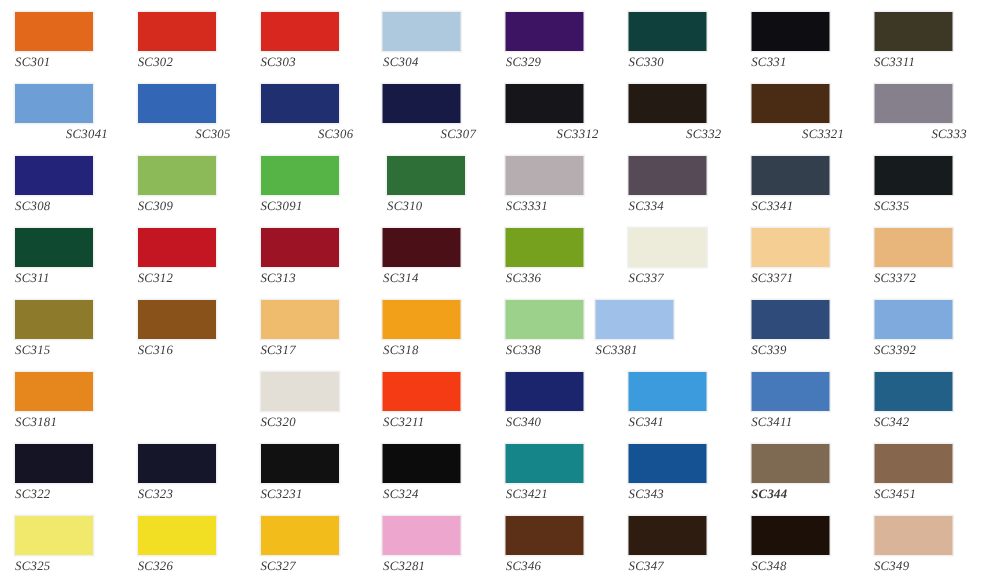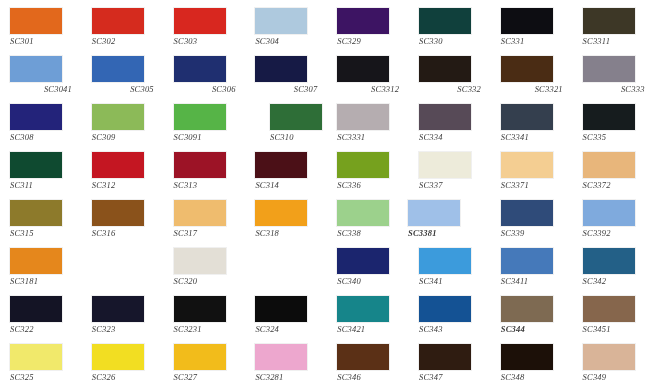--- a/index.html
+++ b/index.html
@@ -131,21 +131,21 @@
         <div class="swatch-label">SC308</div>
       </div>
       <div class="swatch-cell" style="left: 81.8px;">
         <div class="swatch-chip" title="SC309 #8CBA58" style="background: rgb(140, 186, 88);"></div>
         <div class="swatch-label">SC309</div>
       </div>
       <div class="swatch-cell" style="left: 163.6px;">
         <div class="swatch-chip" title="SC3091 #56B447" style="background: rgb(86, 180, 71);"></div>
         <div class="swatch-label">SC3091</div>
       </div>
-      <div class="swatch-cell" style="left: 260px;">
+      <div class="swatch-cell" style="left: 248px;">
         <div class="swatch-chip" title="SC310 #2E6E37" style="background: rgb(46, 110, 55);"></div>
         <div class="swatch-label">SC310</div>
       </div>
       <div class="swatch-cell" style="left: 327.2px;">
         <div class="swatch-chip" title="SC3331 #B5ADB0" style="background: rgb(181, 173, 176);"></div>
         <div class="swatch-label">SC3331</div>
       </div>
       <div class="swatch-cell" style="left: 409px;">
         <div class="swatch-chip" title="SC334 #574A57" style="background: rgb(87, 74, 87);"></div>
         <div class="swatch-label">SC334</div>
@@ -207,41 +207,45 @@
         <div class="swatch-label">SC317</div>
       </div>
       <div class="swatch-cell" style="left: 245.4px;">
         <div class="swatch-chip" title="SC318 #F2A01A" style="background: rgb(242, 160, 26);"></div>
         <div class="swatch-label">SC318</div>
       </div>
       <div class="swatch-cell" style="left: 327.2px;">
         <div class="swatch-chip" title="SC338 #9CD18C" style="background: rgb(156, 209, 140);"></div>
         <div class="swatch-label">SC338</div>
       </div>
-      <div class="swatch-cell" style="left: 398px; font-weight: bold;">
+      <div class="swatch-cell" style="left: 387px;">
         <div class="swatch-chip" title="SC3381 #9FC0E8" style="background: rgb(159, 192, 232);"></div>
         <div class="swatch-label">SC3381</div>
       </div>
       <div class="swatch-cell" style="left: 490.8px;">
         <div class="swatch-chip" title="SC339 #2F4B79" style="background: rgb(47, 75, 121);"></div>
         <div class="swatch-label">SC339</div>
       </div>
       <div class="swatch-cell" style="left: 572.6px;">
         <div class="swatch-chip" title="SC3392 #7FAADD" style="background: rgb(127, 170, 221);"></div>
         <div class="swatch-label">SC3392</div>
       </div>
     </div>
     <div class="swatch-row" style="top: 244px;">
       <div class="swatch-cell" style="left: 0px;">
         <div class="swatch-chip" title="SC3181 #E5871C" style="background: rgb(229, 135, 28);"></div>
         <div class="swatch-label">SC3181</div>
       </div>
       <div class="swatch-cell" style="left: 163.6px;">
         <div class="swatch-chip" title="SC320 #E3DFD6" style="background: rgb(227, 223, 214);"></div>
         <div class="swatch-label">SC320</div>
+      </div>
+      <div class="swatch-cell" style="left: 245.4px;">
+        <div class="swatch-chip" title="SC3211 #F53B13" style="background: rgb(245, 59, 19);"></div>
+        <div class="swatch-label">SC3211</div>
       </div>
       <div class="swatch-cell" style="left: 327.2px;">
         <div class="swatch-chip" title="SC340 #1B256E" style="background: rgb(27, 37, 110);"></div>
         <div class="swatch-label">SC340</div>
       </div>
       <div class="swatch-cell" style="left: 409px;">
         <div class="swatch-chip" title="SC341 #3C9BDC" style="background: rgb(60, 155, 220);"></div>
         <div class="swatch-label">SC341</div>
       </div>
       <div class="swatch-cell" style="left: 490.8px;">

